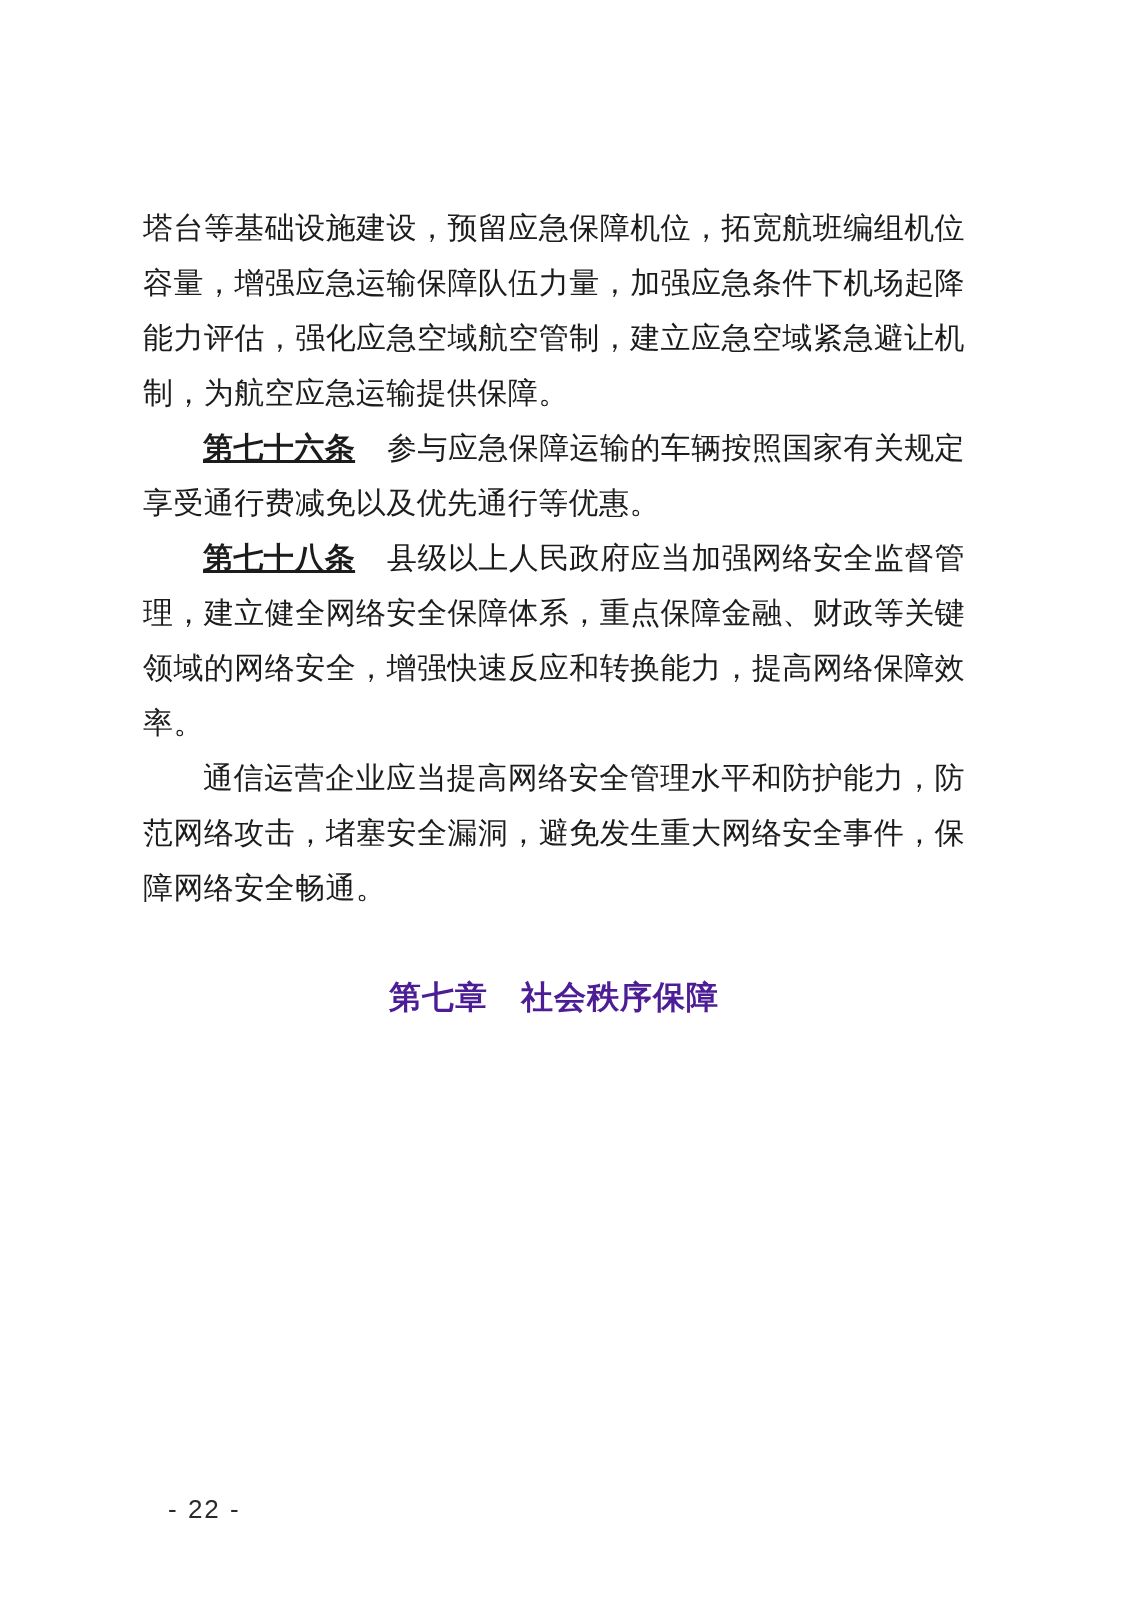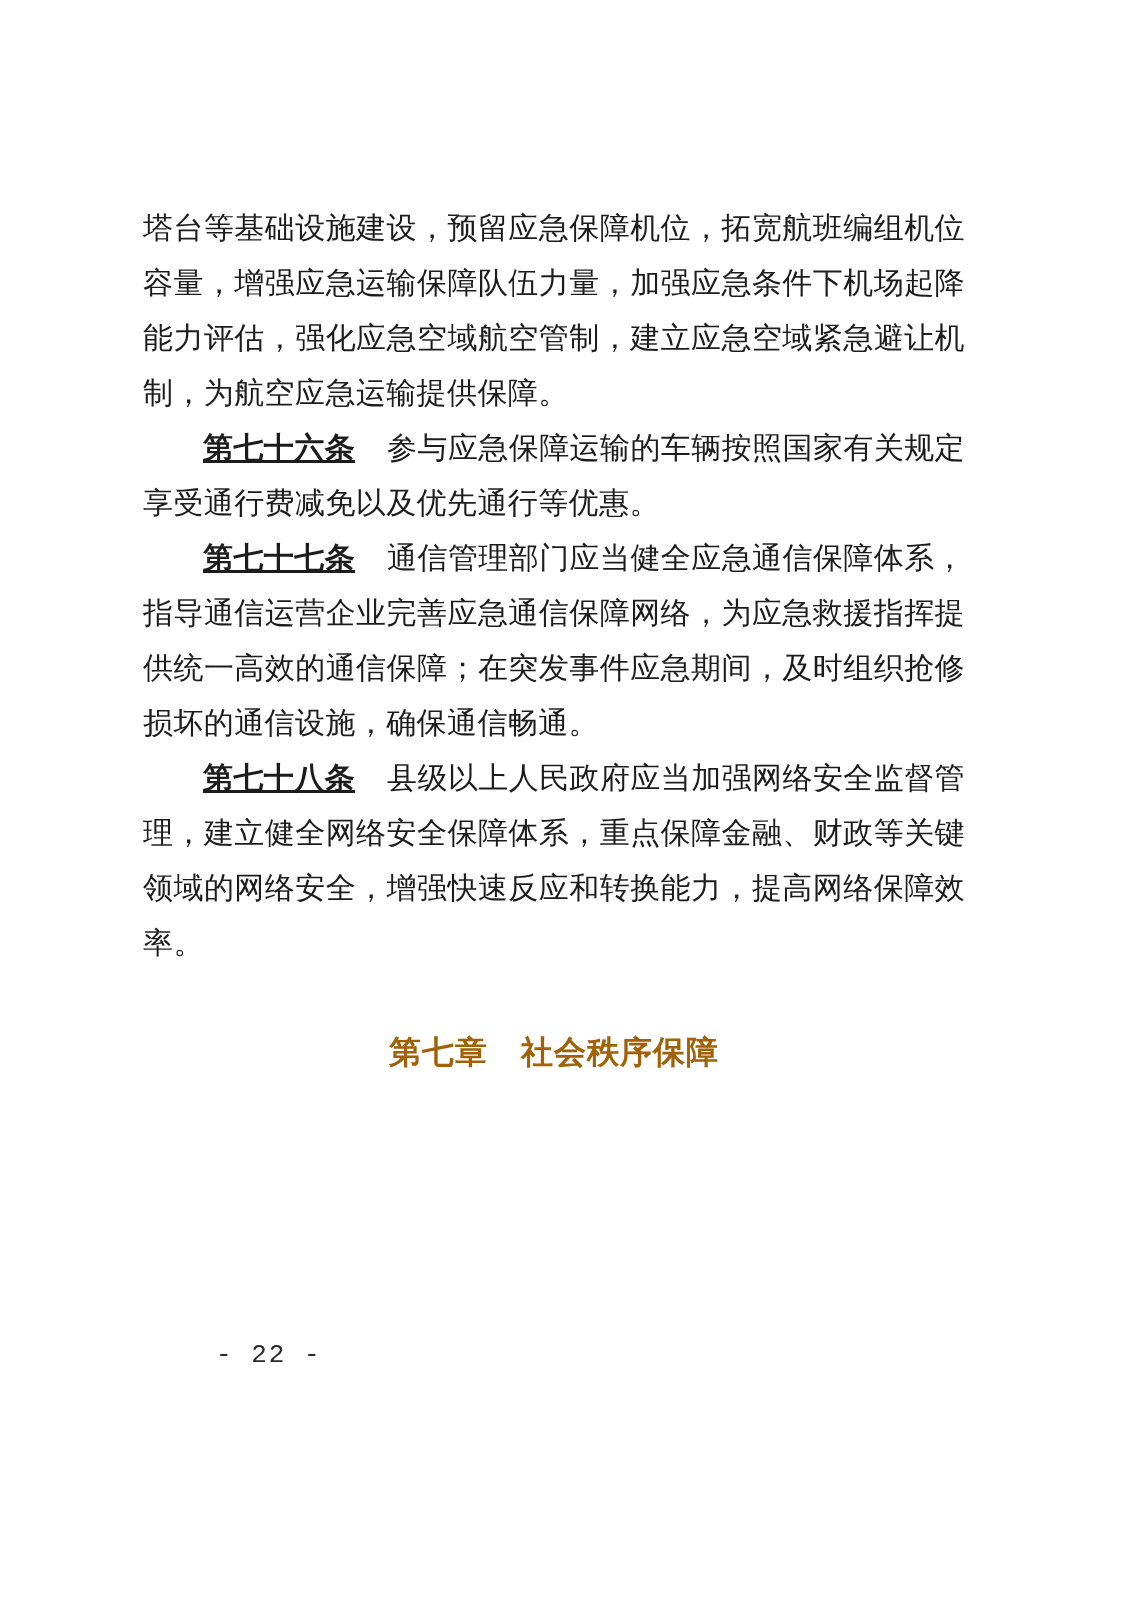--- a/index.html
+++ b/index.html
@@ -44,48 +44,47 @@
   }
   .chapter-heading {
     margin: 55px 0;
     text-align: center;
     text-indent: 0;
     font-family: "Liberation Sans", "DejaVu Sans", sans-serif;
     font-weight: 700;
     font-size: 32px;
     line-height: 55px;
     letter-spacing: 1px;
-    color: #a16207;
+    color: #4c1d95;
   }
   .page-number {
     position: absolute;
     left: 168px;
-    top: 1340px;
-    font-family: Liberation Mono, monospace;
+    top: 1494px;
+    font-family: Liberation Sans, sans-serif;
     font-size: 26px;
     letter-spacing: 2px;
     color: #2a2a2a;
-    margin-left: 48px;
   }
 </style>
 </head>
 <body>
 
 <div class="page">
   <div class="content">
 
     <p class="para"><span>塔台等基础设施建设，预留应急保障机位，拓宽航班编组机位容量，增强应急运输保障队伍力量，加强应急条件下机场起降能力评估，强化应急空域航空管制，建立应急空域紧急避让机制，为航空应急运输提供保障。</span></p>
 
     <p class="para indent"><span class="term">第七十六条</span><span>参与应急保障运输的车辆按照国家有关规定享受通行费减免以及优先通行等优惠。</span></p>
 
-    <p class="para indent"><span class="term">第七十七条</span><span>通信管理部门应当健全应急通信保障体系，指导通信运营企业完善应急通信保障网络，为应急救援指挥提供统一高效的通信保障；在突发事件应急期间，及时组织抢修损坏的通信设施，确保通信畅通。</span></p>
 
 
     <p class="para indent"><span class="term">第七十八条</span><span>县级以上人民政府应当加强网络安全监督管理，建立健全网络安全保障体系，重点保障金融、财政等关键领域的网络安全，增强快速反应和转换能力，提高网络保障效率。</span></p>
 
+    <p class="para indent"><span>通信运营企业应当提高网络安全管理水平和防护能力，防范网络攻击，堵塞安全漏洞，避免发生重大网络安全事件，保障网络安全畅通。</span></p>
 
     <p class="para chapter-heading">第七章　社会秩序保障</p>
 
 
   </div>
 
   <div class="page-number">- 22 -</div>
 </div>
 
 </body></html>

